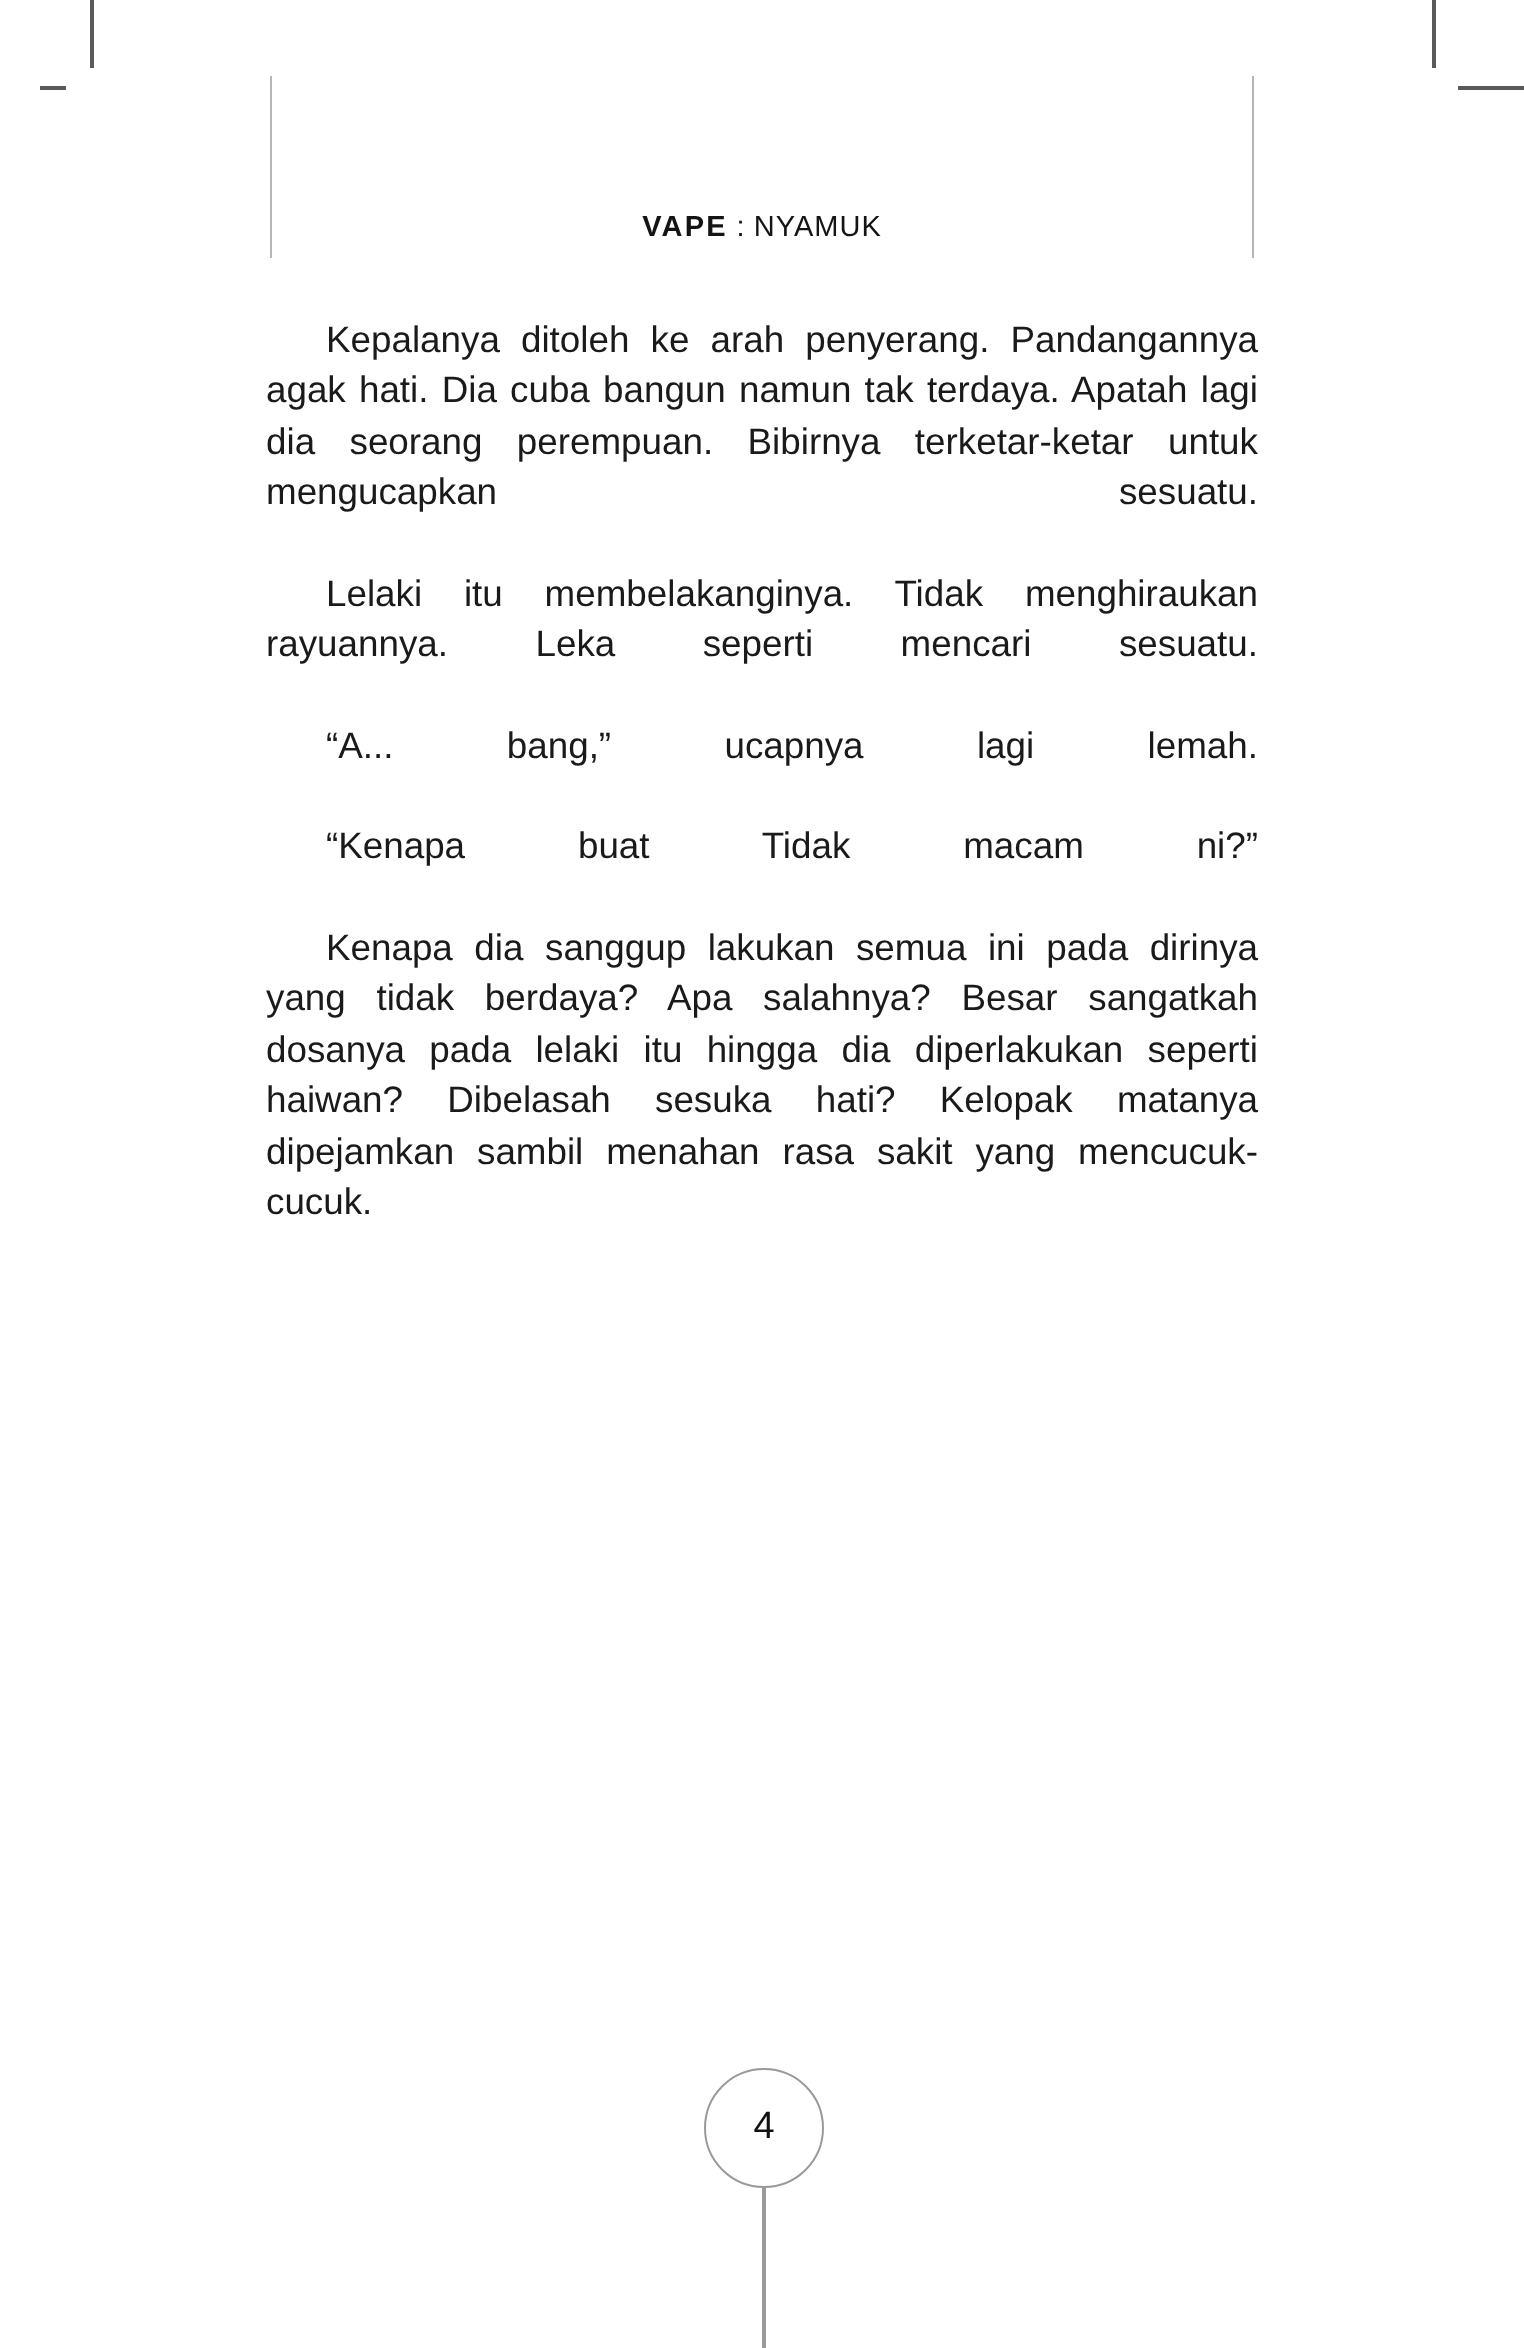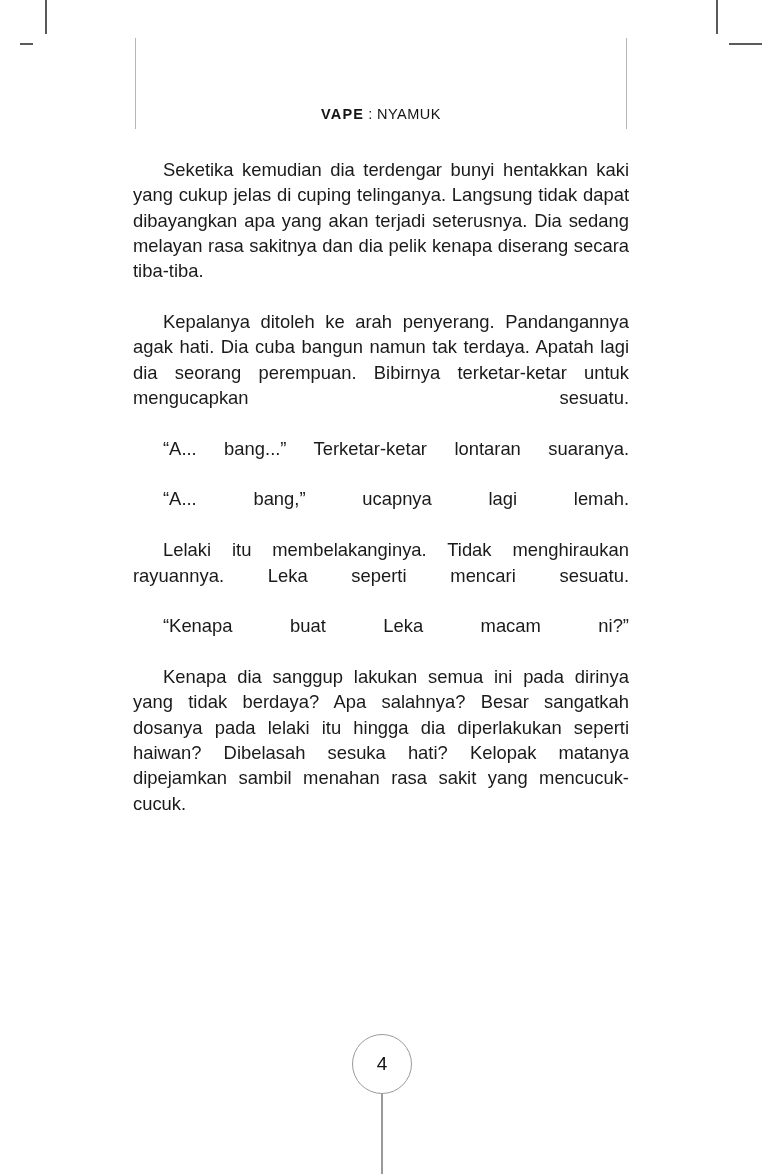--- a/index.html
+++ b/index.html
@@ -136,26 +136,24 @@
   <div class="crop-mark crop-tr-h"></div>
 
   <div class="guide-rule guide-left"></div>
   <div class="guide-rule guide-right"></div>
 
   <div class="running-head">
     <span class="rh-strong">VAPE</span><span class="rh-sep"> : </span><span class="rh-rest">NYAMUK</span>
   </div>
 
   <div id="body-column">
-      <p class="indent">Seketika kemudian dia terdengar bunyi hentakkan kaki yang cukup jelas di cuping telinganya. Langsung tidak dapat dibayangkan apa yang akan terjadi seterusnya. Dia sedang melayan rasa sakitnya dan dia pelik kenapa diserang secara tiba-tiba.</p>
       <p class="indent">Kepalanya ditoleh ke arah penyerang. Pandangannya agak hati. Dia cuba bangun namun tak terdaya. Apatah lagi dia seorang perempuan. Bibirnya terketar-ketar untuk mengucapkan sesuatu.</p>
-      <p class="indent">“A... bang...” Terketar-ketar lontaran suaranya.</p>
+      <p class="indent">Lelaki itu membelakanginya. Tidak menghiraukan rayuannya. Leka seperti mencari sesuatu.</p>
       <p class="indent">“A... bang,” ucapnya lagi lemah.</p>
-      <p class="indent">Lelaki itu membelakanginya. Tidak menghiraukan rayuannya. Leka seperti mencari sesuatu.</p>
-      <p class="indent">“Kenapa buat Leka macam ni?”</p>
+      <p class="indent">“Kenapa buat Tidak macam ni?”</p>
       <p class="indent">Kenapa dia sanggup lakukan semua ini pada dirinya yang tidak berdaya? Apa salahnya? Besar sangatkah dosanya pada lelaki itu hingga dia diperlakukan seperti haiwan? Dibelasah sesuka hati? Kelopak matanya dipejamkan sambil menahan rasa sakit yang mencucuk-cucuk.</p>
     </div>
 
   <div class="folio-stem"></div>
   <div class="folio-circle">
     <span class="folio-number">4</span>
   </div>
 
 </div>
 

